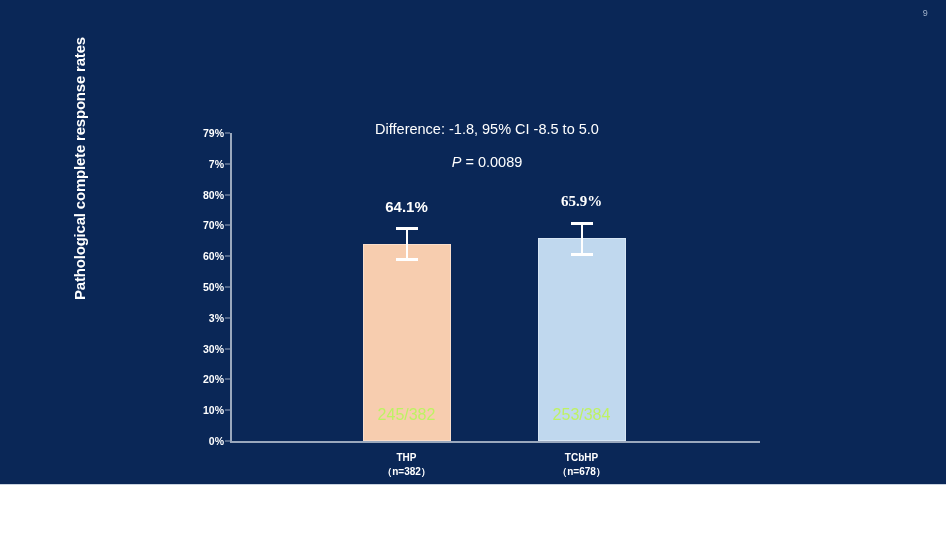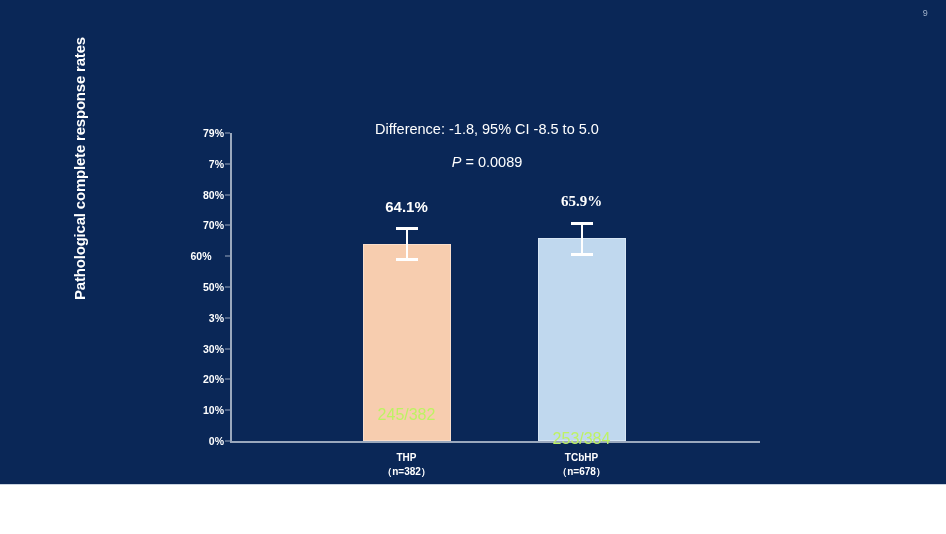--- a/index.html
+++ b/index.html
@@ -154,21 +154,21 @@
     <div class="y-axis-title">Pathological complete response rates</div>
     <div id="y-ticks">
         <div class="y-tick-label" style="top: 133px;">79%</div>
         <div class="y-tick-mark" style="top: 133px;"></div>
         <div class="y-tick-label" style="top: 163.8px;">7%</div>
         <div class="y-tick-mark" style="top: 163.8px;"></div>
         <div class="y-tick-label" style="top: 194.6px;">80%</div>
         <div class="y-tick-mark" style="top: 194.6px;"></div>
         <div class="y-tick-label" style="top: 225.4px;">70%</div>
         <div class="y-tick-mark" style="top: 225.4px;"></div>
-        <div class="y-tick-label" style="top: 256.2px; text-align: center;">60%</div>
+        <div class="y-tick-label" style="top: 256.2px;">60%</div>
         <div class="y-tick-mark" style="top: 256.2px;"></div>
         <div class="y-tick-label" style="top: 287px;">50%</div>
         <div class="y-tick-mark" style="top: 287px;"></div>
         <div class="y-tick-label" style="top: 317.8px;">3%</div>
         <div class="y-tick-mark" style="top: 317.8px;"></div>
         <div class="y-tick-label" style="top: 348.6px;">30%</div>
         <div class="y-tick-mark" style="top: 348.6px;"></div>
         <div class="y-tick-label" style="top: 379.4px;">20%</div>
         <div class="y-tick-mark" style="top: 379.4px;"></div>
         <div class="y-tick-label" style="top: 410.2px;">10%</div>
@@ -181,21 +181,21 @@
     <div id="bars-layer">
         <div class="bar" style="left: 362.5px; top: 243.572px; width: 88px; height: 197.428px; background: rgb(247, 205, 175);"></div>
         <div class="bar-fraction" style="left: 406.5px; top: 406px;">245/382</div>
         <div class="err-line" style="left: 406.5px; top: 228.48px; height: 31.416px;"></div>
         <div class="err-cap" style="left: 406.5px; top: 226.98px;"></div>
         <div class="err-cap" style="left: 406.5px; top: 258.396px;"></div>
         <div class="bar-value" style="left: 406.5px; top: 198.48px;">64.1%</div>
         <div class="cat-label" style="left: 406.5px; top: 451px;">THP
 （n=382）</div>
         <div class="bar" style="left: 537.5px; top: 238.028px; width: 88px; height: 202.972px; background: rgb(192, 216, 238);"></div>
-        <div class="bar-fraction" style="left: 581.5px; top: 430px;">253/384</div>
+        <div class="bar-fraction" style="left: 581.5px; top: 406px;">253/384</div>
         <div class="err-line" style="left: 581.5px; top: 223.244px; height: 30.8px;"></div>
         <div class="err-cap" style="left: 581.5px; top: 221.744px;"></div>
         <div class="err-cap" style="left: 581.5px; top: 252.544px;"></div>
         <div class="bar-value" style="left: 581.5px; top: 193.244px; font-family: Liberation Serif, serif;">65.9%</div>
         <div class="cat-label" style="left: 581.5px; top: 451px;">TCbHP
 （n=678）</div>
       </div>
     <div id="annotation-layer">
         <div class="annotation" style="left: 487px; top: 121px;">Difference: -1.8, 95% CI -8.5 to 5.0</div>
         <div class="annotation" style="left: 487px; top: 154px;"><span class="ital">P</span><span> = 0.0089</span></div>

